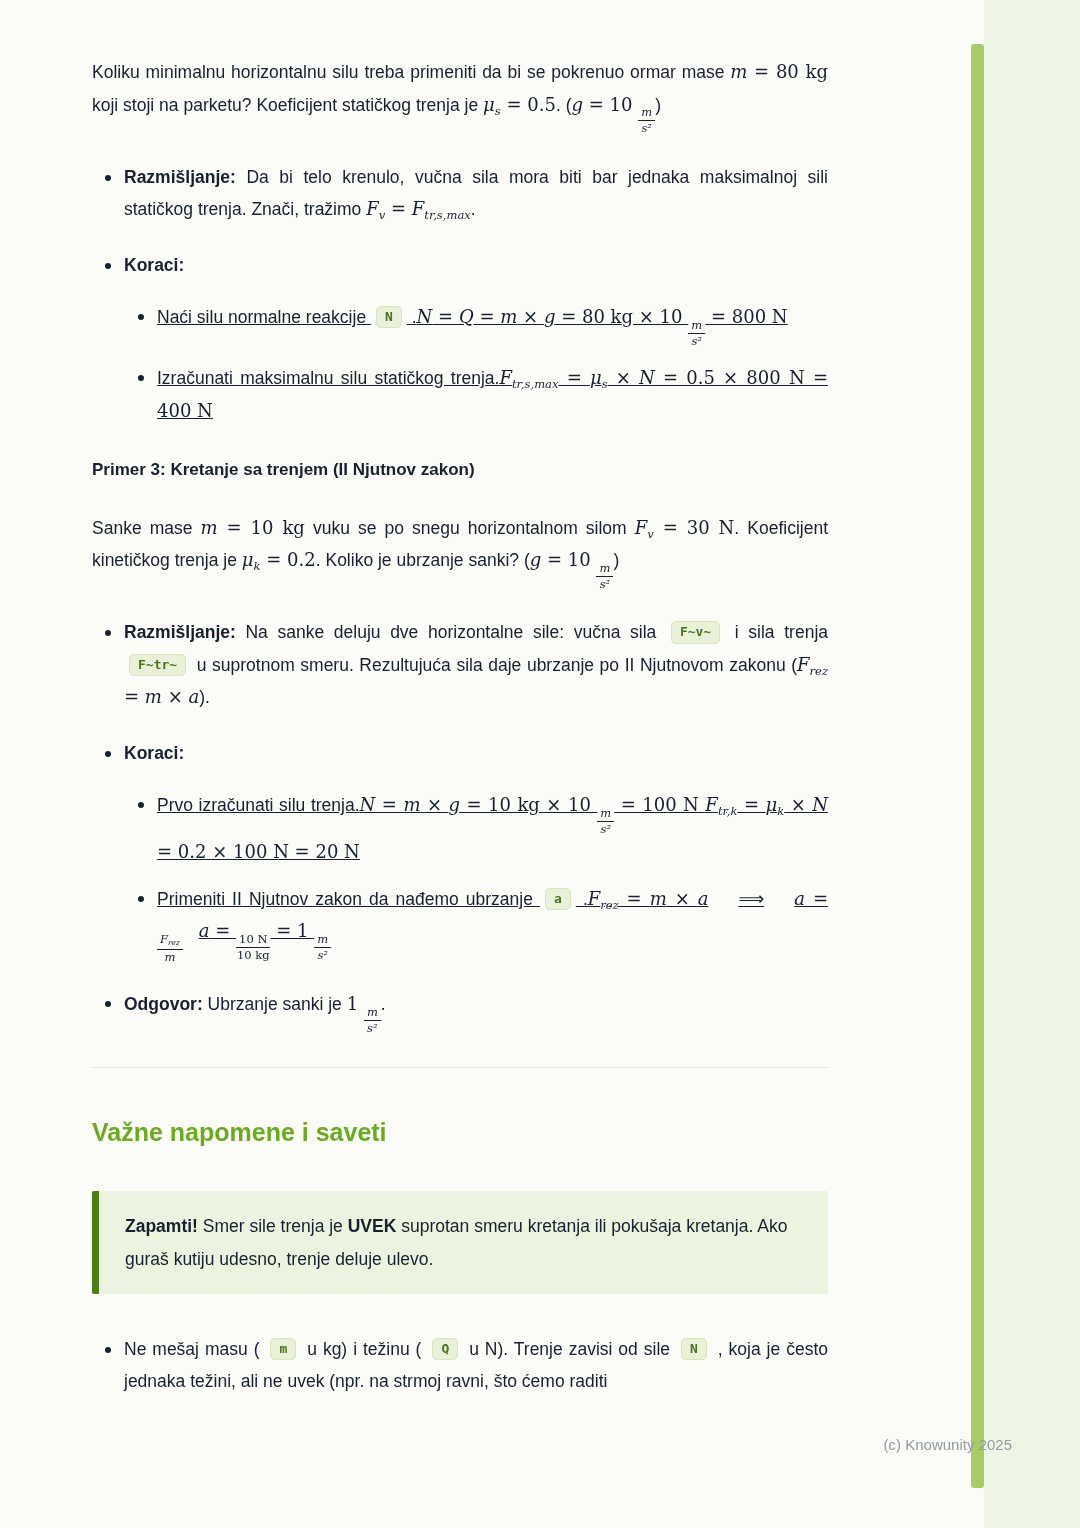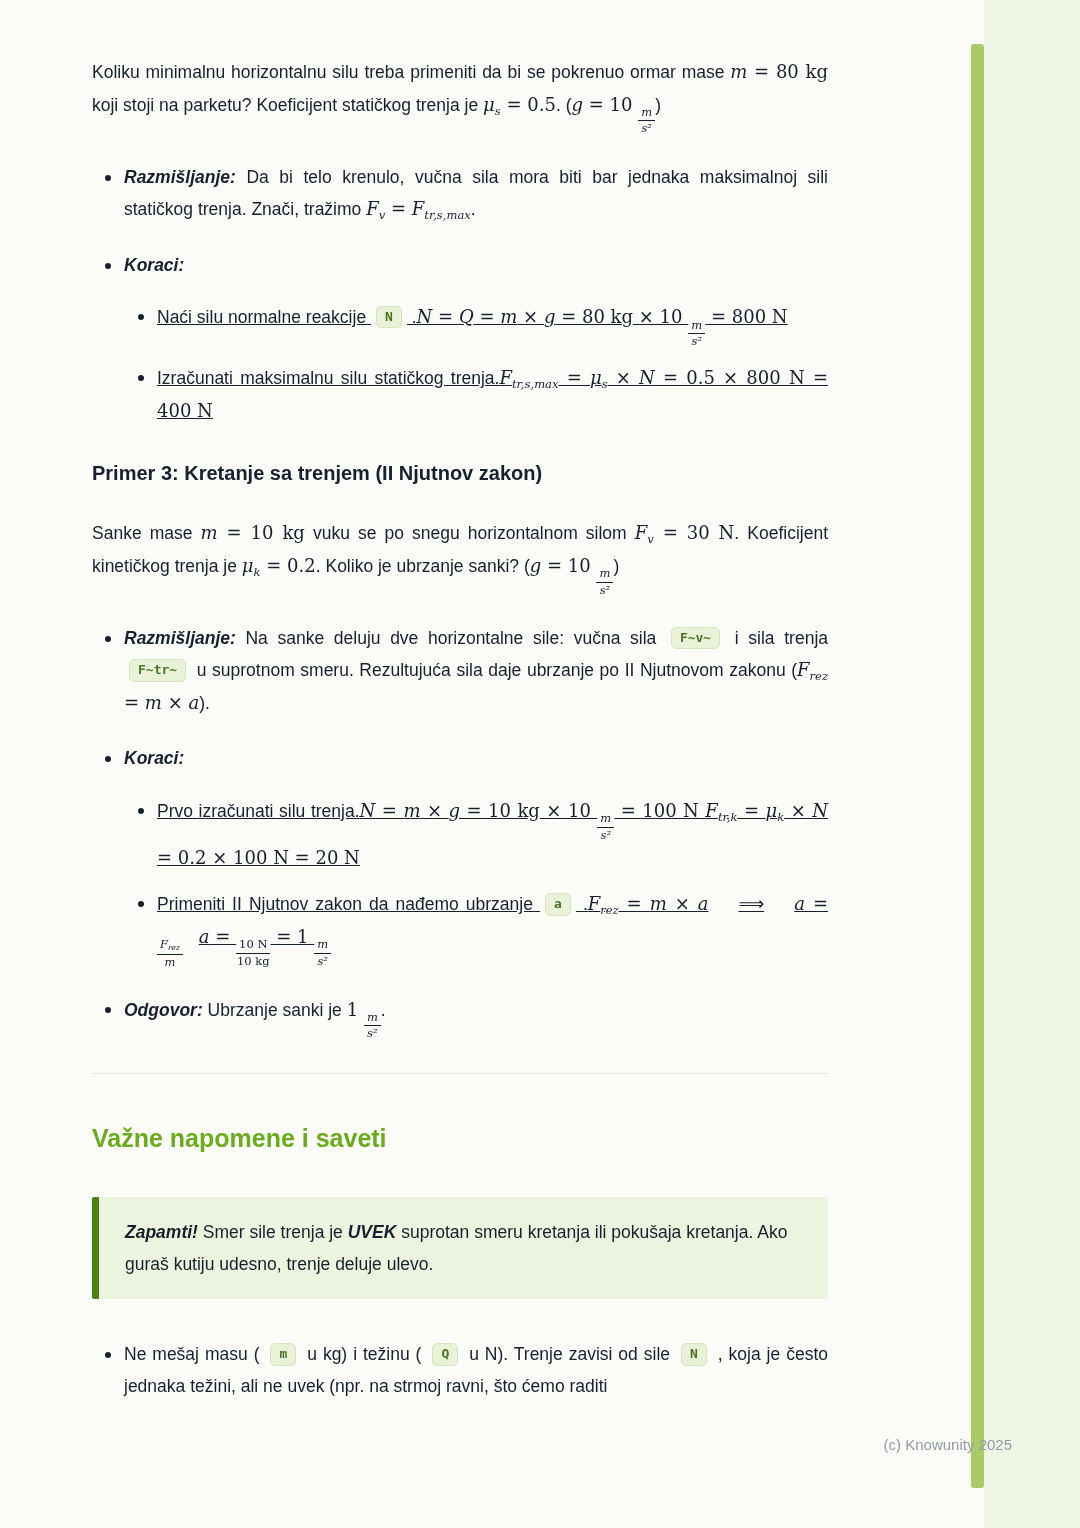--- a/index.html
+++ b/index.html
@@ -14,30 +14,30 @@
   ul.l1{list-style:none;margin:0;padding:0 0 0 32px;}
   ul.l1>li{position:relative;margin-bottom:24px;text-align:justify;}
   ul.l1>li:last-child{margin-bottom:0;}
   ul.sub{list-style:none;margin:20px 0 0;padding:0 0 0 33px;text-decoration:underline;}
   ul.sub>li{position:relative;margin-bottom:14px;text-align:justify;}
   ul.sub>li:last-child{margin-bottom:0;}
   ul.l1>li::before, ul.sub>li::before{
     content:"";position:absolute;left:-19px;top:13px;width:6px;height:6px;
     border-radius:50%;background:var(--text,#17202e);
   }
-  h3{font-size:20px;font-weight:700;margin:28px 0 26px;color:var(--text,#17202e);}
+  h3{font-size:17px;font-weight:700;margin:28px 0 26px;color:var(--text,#17202e);}
   h2{font-size:25px;font-weight:700;margin:42px 0 36px;color:var(--accent_green,#6bab1e);}
   hr.divider{border:none;border-top:1px solid var(--divider,#e3e7e3);margin:32px 0 0;}
   .callout{
     background:var(--callout_bg,#ecf3df);
     border-left:7px solid var(--callout_border,#4e7f15);
     padding:19px 26px;border-radius:2px;line-height:1.85;margin:0;
   }
   ul.notes{margin-top:40px;}
-  .bold{font-weight:700;font-style:italic;}
+  .bold{font-weight:700;}
   .mi{font-family:"DejaVu Serif",serif;font-style:italic;font-size:1.03em;}
   .mr{font-family:"DejaVu Serif",serif;font-size:1.03em;}
   .msub{font-family:"DejaVu Serif",serif;font-style:italic;font-size:0.66em;vertical-align:-0.32em;}
   .arrow{font-family:"DejaVu Sans",sans-serif;font-style:normal;margin:0 30px;}
   .frac{display:inline-flex;flex-direction:column;align-items:center;vertical-align:-0.5em;
         font-size:0.64em;line-height:1.15;text-align:center;}
   .frac .num{border-bottom:1.2px solid currentColor;padding:0 3px 1px;}
   .frac .den{padding-top:1px;text-align:right;}
   .hsp{display:inline-block;}
   .code-badge{

